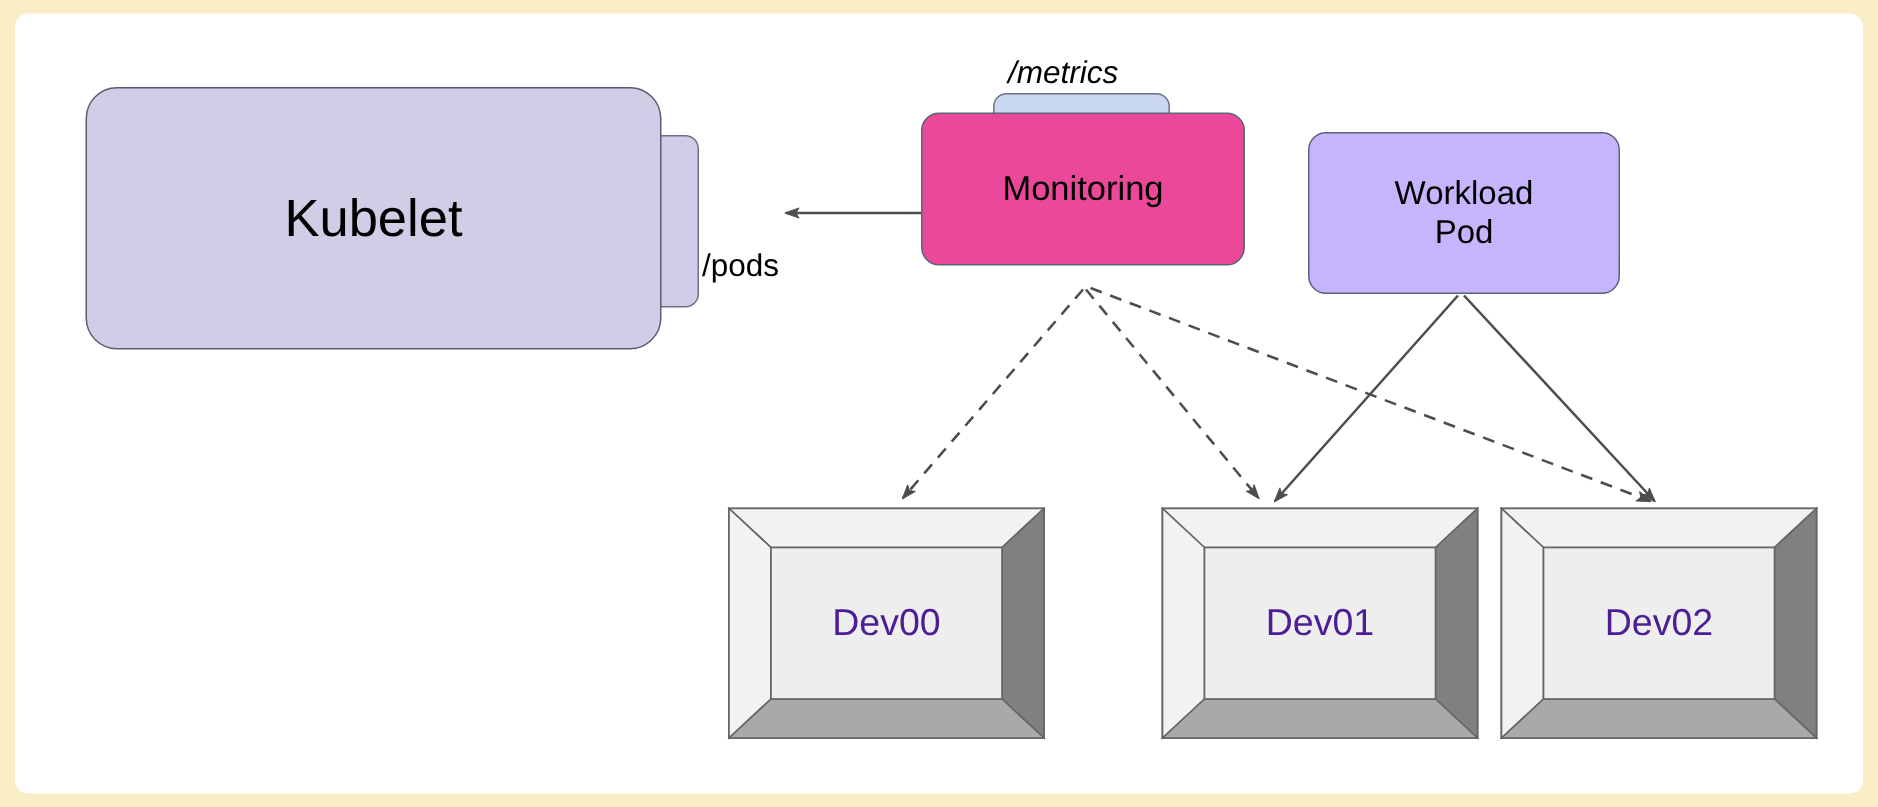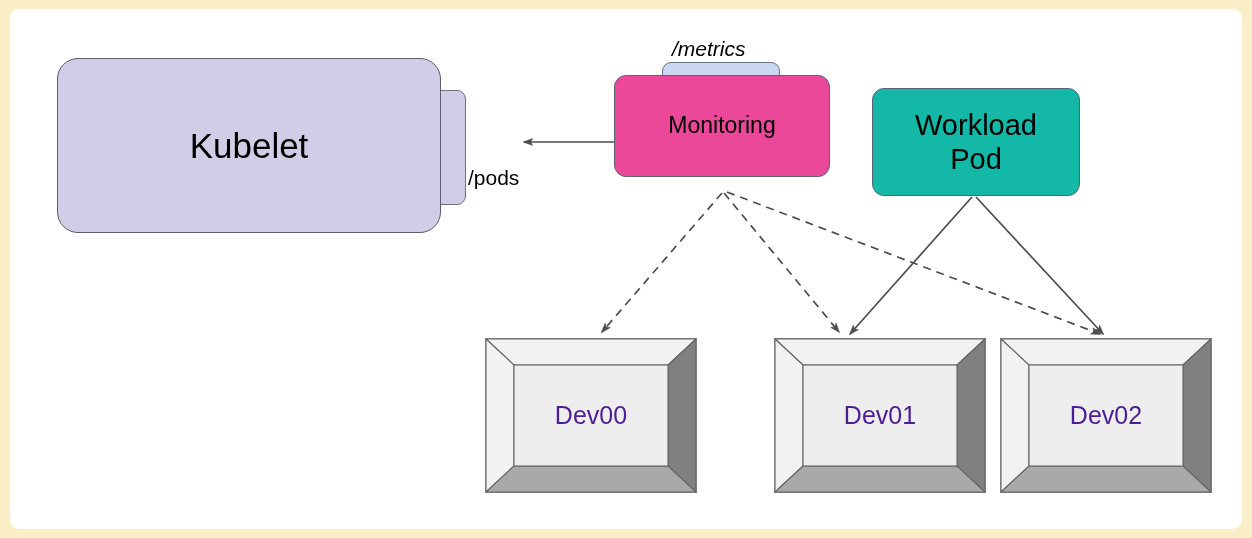--- a/index.html
+++ b/index.html
@@ -127,25 +127,25 @@
     flex-direction: column;
   }
 
   
   #workload-box {
     position: absolute;
     left: 862px;
     top: 79px;
     width: 208px;
     height: 108px;
-    background: #14b8a6;
+    background: #c4b5fd;
     border: 1.4px solid #5a6477;
     border-radius: 12px;
     box-sizing: border-box;
-    font-size: 29px;
+    font-size: 22px;
     flex-direction: column;
   }
 
   
   .device {
     position: absolute;
     width: 212px;
     height: 155px;
     top: 329px;
   }

